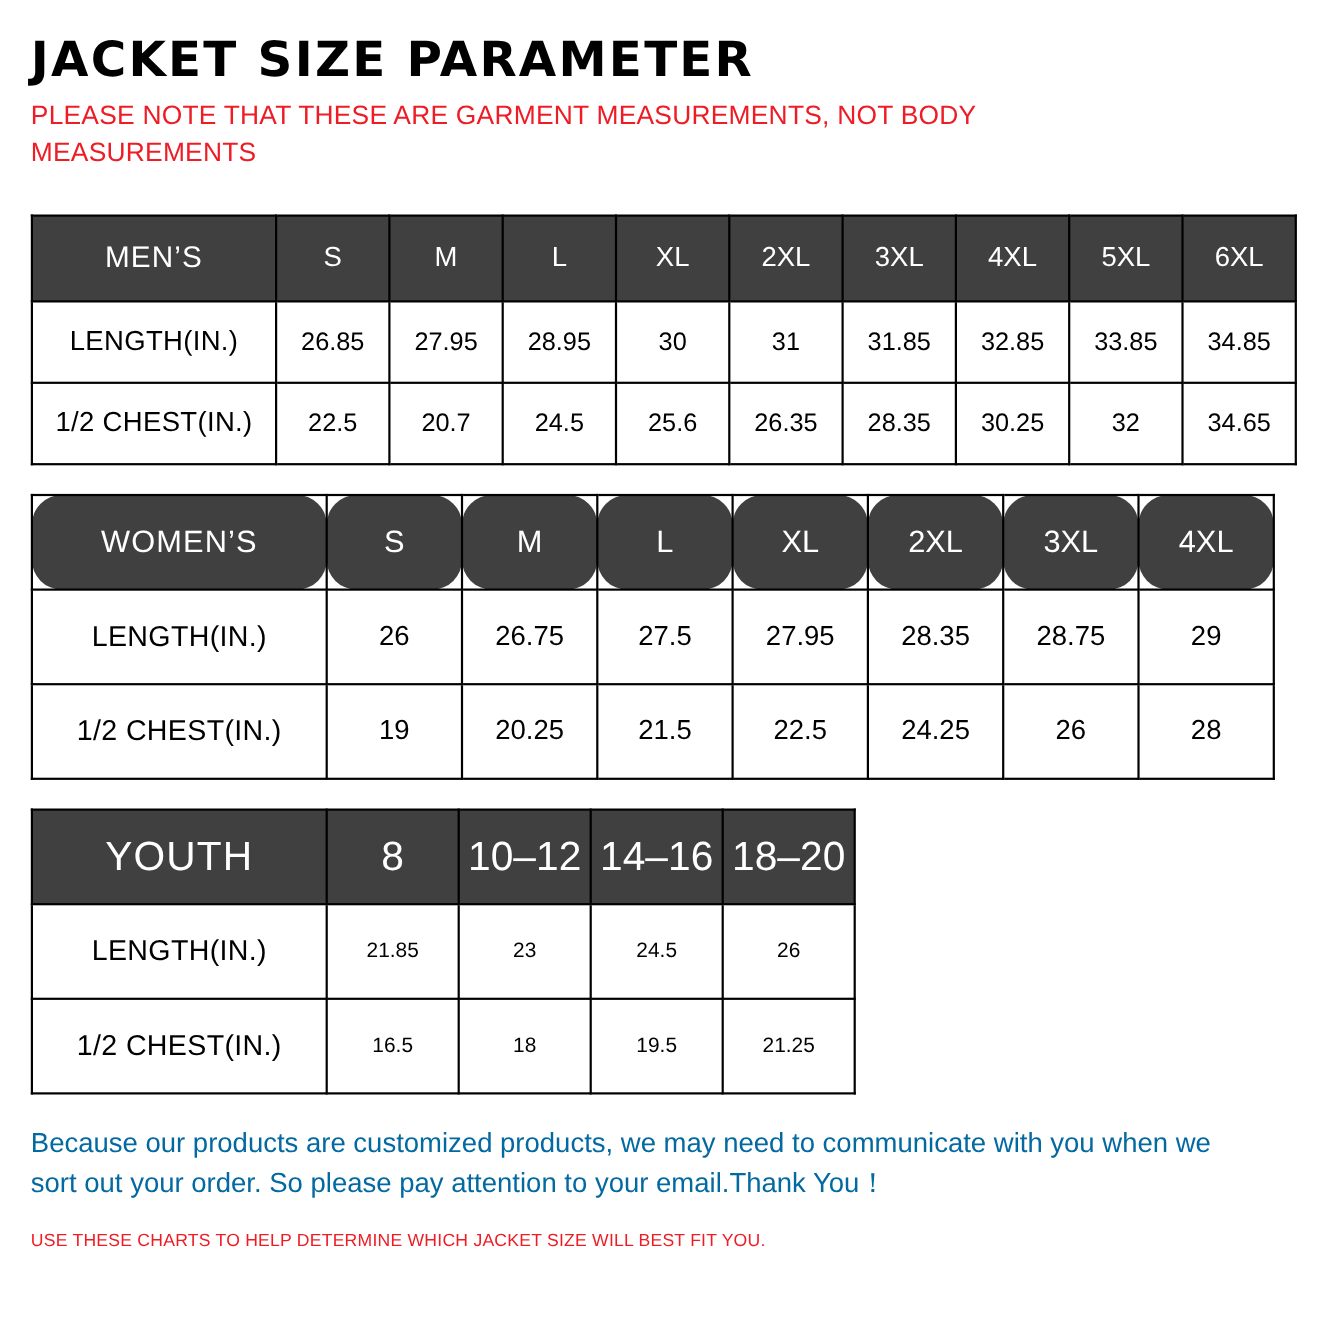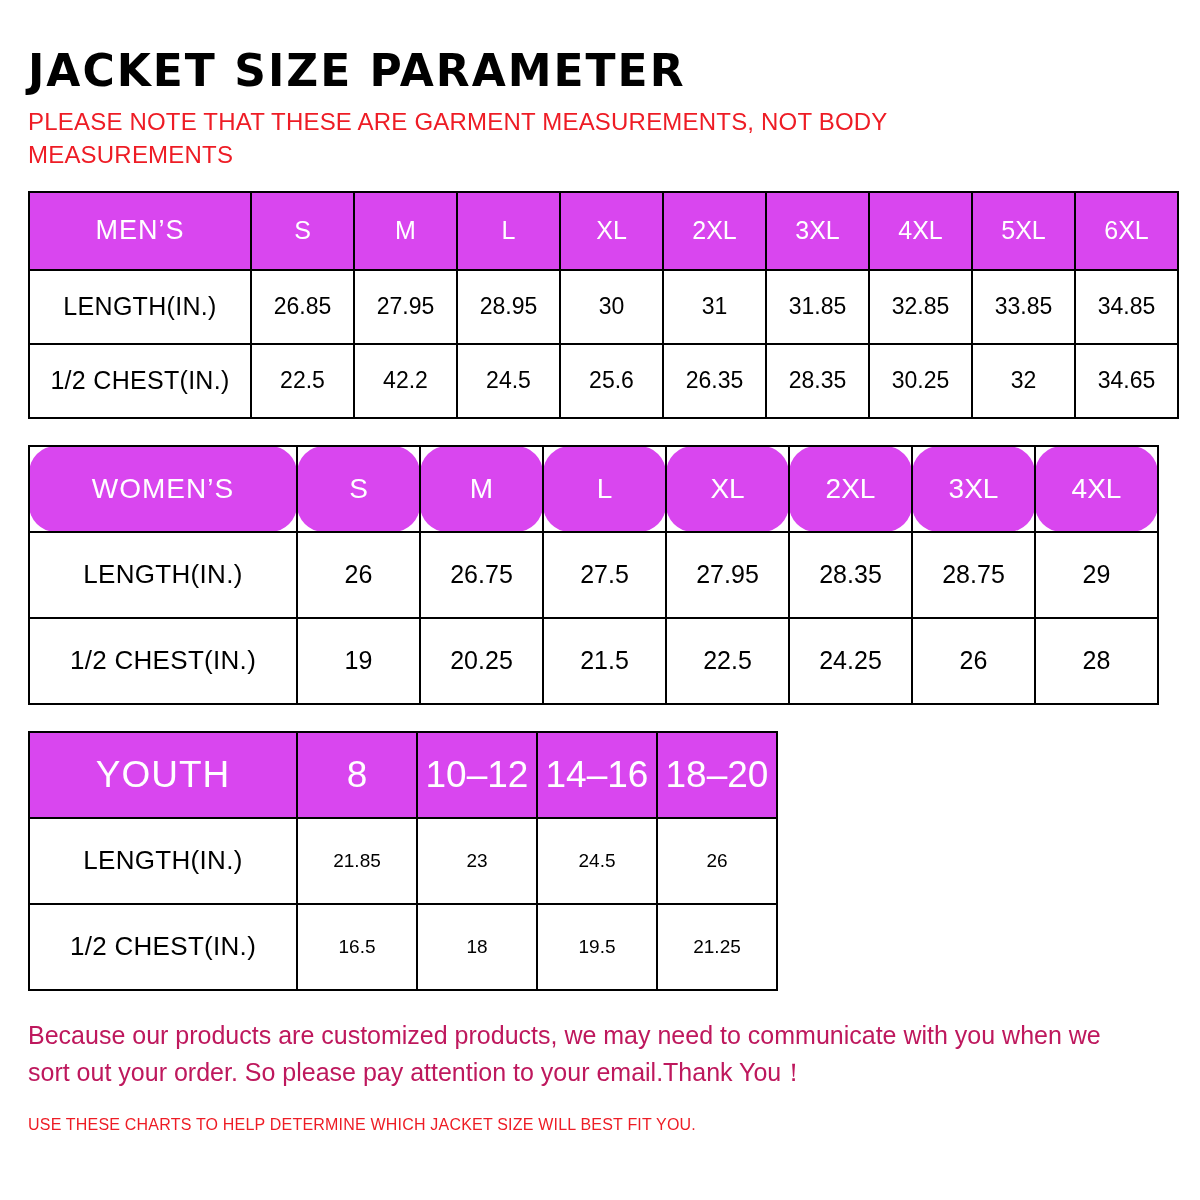--- a/index.html
+++ b/index.html
@@ -11,58 +11,58 @@
     width: 1200px;
     height: 1200px;
     font-family: "Liberation Sans", sans-serif;
     color: #000000;
     overflow: hidden;
   }
   .page {
     width: 1200px;
     height: 1200px;
     box-sizing: border-box;
-    padding: 44px 28px 0 28px;
+    padding: 28px 28px 0 28px;
     position: relative;
   }
   .title {
     font-size: 44px;
     font-weight: bold;
     letter-spacing: 2px;
     color: #000;
     margin: 4px 0 12px 0;
     line-height: 1.05;
     font-family: "DejaVu Sans", sans-serif;
   }
   .note-top {
     color: #ee1c25;
     font-size: 24px;
     line-height: 1.35;
-    margin: 0 0 20px 0;
+    margin: 0 0 40px 0;
     max-width: 920px;
     letter-spacing: 0.2px;
   }
   table.size {
     border-collapse: collapse;
     table-layout: fixed;
     margin-bottom: 26px;
   }
   table.size td, table.size th {
     border: 2px solid #000;
     text-align: center;
     vertical-align: middle;
     font-size: 23px;
     font-weight: normal;
     padding: 0;
     height: 72px;
     background: #fff;
     color: #000;
   }
   table.size thead td {
-    background: #d946ef;
+    background: #404040;
     color: #ffffff;
     font-size: 25px;
     height: 76px;
   }
   table.size thead td.cat {
     font-size: 27px;
     letter-spacing: 1px;
   }
   table.size td.rowlabel {
     font-size: 25px;
@@ -83,21 +83,21 @@
 
   
   #youth-table { width: 748px; }
   #youth-table col.lbl { width: 268px; }
   #youth-table col.sz  { width: 120px; }
   #youth-table td { height: 84px; font-size: 19px; }
   #youth-table thead td { height: 84px; font-size: 37px; }
   #youth-table td.rowlabel { font-size: 26px; }
 
   .note-bottom {
-    color: #be185d;
+    color: #0369a1;
     font-size: 25px;
     line-height: 1.5;
     margin: 4px 0 0 0;
     max-width: 1120px;
   }
   .note-bottom2 {
     color: #ee1c25;
     font-size: 16px;
     line-height: 1.4;
     margin: 22px 0 0 0;
@@ -149,21 +149,21 @@
         <td>30</td>
         <td>31</td>
         <td>31.85</td>
         <td>32.85</td>
         <td>33.85</td>
         <td>34.85</td>
       </tr>
       <tr>
         <td class="rowlabel">1/2 CHEST(IN.)</td>
         <td>22.5</td>
-        <td>42.2</td>
+        <td>20.7</td>
         <td>24.5</td>
         <td>25.6</td>
         <td>26.35</td>
         <td>28.35</td>
         <td>30.25</td>
         <td>32</td>
         <td>34.65</td>
       </tr>
     </tbody>
   </table>

